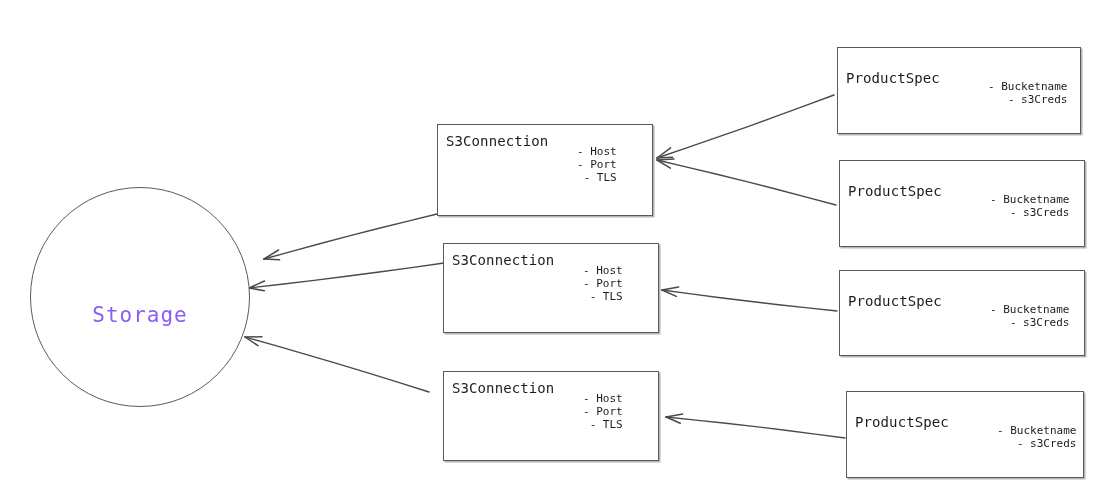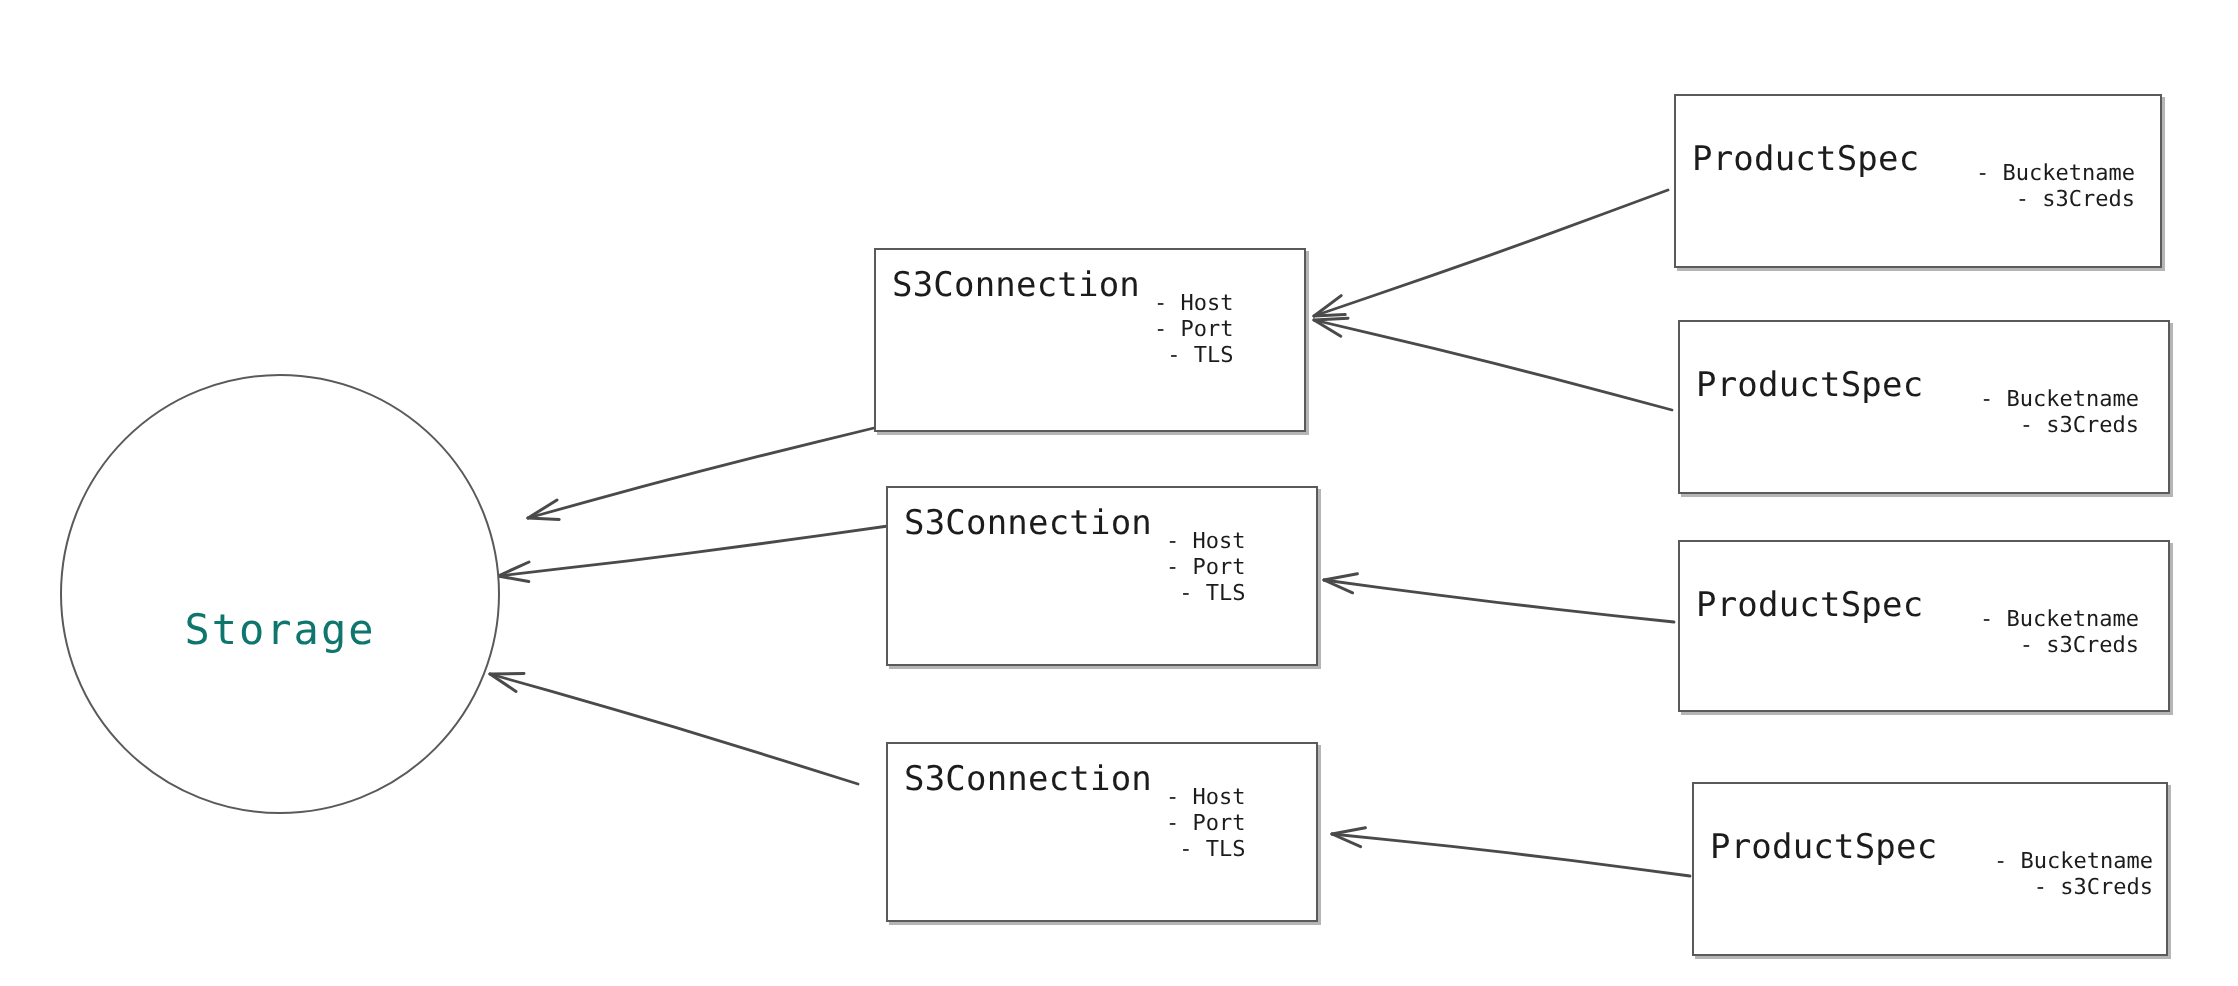--- a/index.html
+++ b/index.html
@@ -24,21 +24,21 @@
   }
   .node-box {
     position: absolute;
     box-sizing: border-box;
     background: #ffffff;
     border: 1.6px solid #5a5a5a;
     box-shadow: 1.5px 1.5px 0 0 rgba(120,120,120,0.55);
   }
   .node-title {
     position: absolute;
-    font-size: 17px;
+    font-size: 14px;
     color: #1c1c1c;
     letter-spacing: 0.1px;
     white-space: nowrap;
   }
   .node-attrs {
     position: absolute;
     font-size: 11px;
     color: #1c1c1c;
     line-height: 13px;
     white-space: nowrap;
@@ -49,21 +49,21 @@
     box-sizing: border-box;
     border: 1.6px solid #5a5a5a;
     border-radius: 50%;
     background: #ffffff;
     display: flex;
     align-items: center;
     justify-content: center;
   }
   .circle-label {
     font-size: 21px;
-    color: #0f766e;
+    color: #8b5cf6;
     letter-spacing: 1px;
     white-space: nowrap;
     margin-top: 36px;
   }
 </style>
 </head>
 <body>
 
 <div id="canvas">
 

